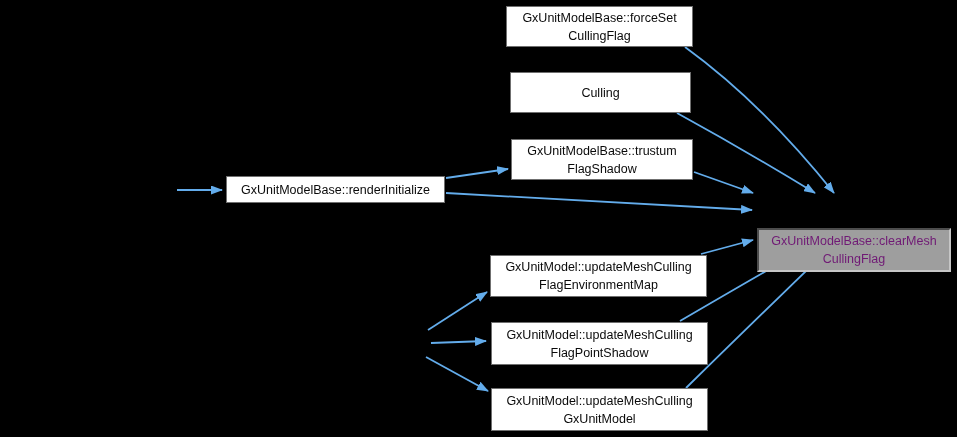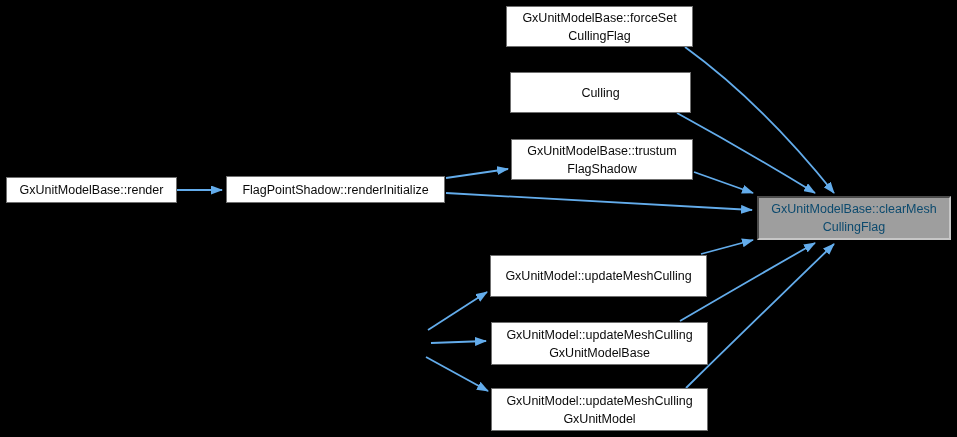--- a/index.html
+++ b/index.html
@@ -28,21 +28,22 @@
     cursor:pointer;
   }
   .node.current{
     background:#9e9e9e;
     border-width:2px;
     border-style:solid;
     border-top-color:#4c4c4c;
     border-left-color:#4c4c4c;
     border-right-color:#c6c6c6;
     border-bottom-color:#c6c6c6;
-    color:#0c4a6e;
+    color:#701a75;
+    margin-top:32px;
   }
   .ln{display:block;}
 </style>
 </head>
 <body>
 
 <div class="canvas">
 
   <svg class="edges" width="957" height="437" viewBox="0 0 957 437" xmlns="http://www.w3.org/2000/svg">
     <defs>
@@ -73,41 +74,39 @@
 
   <div class="node" style="left:510px;top:72px;width:181px;height:41px">
     <span class="ln">Culling</span>
   </div>
 
   <div class="node" style="left:511px;top:139px;width:182px;height:41px">
     <span class="ln">GxUnitModelBase::trustum</span>
     <span class="ln">FlagShadow</span>
   </div>
 
-  <div class="node" style="left:6px;top:177px;width:171px;height:26px">
-    <span class="ln">GxUnitModelBase::render</span>
-  </div>
 
   <div class="node" style="left:226px;top:176px;width:219px;height:27px">
-    <span class="ln">FlagPointShadow::renderInitialize</span>
+    <span class="ln">GxUnitModelBase::renderInitialize</span>
   </div>
 
   <div class="node current" style="left:757px;top:196px;width:194px;height:44px">
     <span class="ln">GxUnitModelBase::clearMesh</span>
     <span class="ln">CullingFlag</span>
   </div>
 
   <div class="node" style="left:490px;top:255px;width:217px;height:42px">
     <span class="ln">GxUnitModel::updateMeshCulling</span>
+    <span class="ln">FlagEnvironmentMap</span>
   </div>
 
 
   <div class="node" style="left:491px;top:322px;width:217px;height:43px">
     <span class="ln">GxUnitModel::updateMeshCulling</span>
-    <span class="ln">GxUnitModelBase</span>
+    <span class="ln">FlagPointShadow</span>
   </div>
 
   <div class="node" style="left:491px;top:388px;width:217px;height:43px">
     <span class="ln">GxUnitModel::updateMeshCulling</span>
     <span class="ln">GxUnitModel</span>
   </div>
 
 </div>
 
 </body></html>

